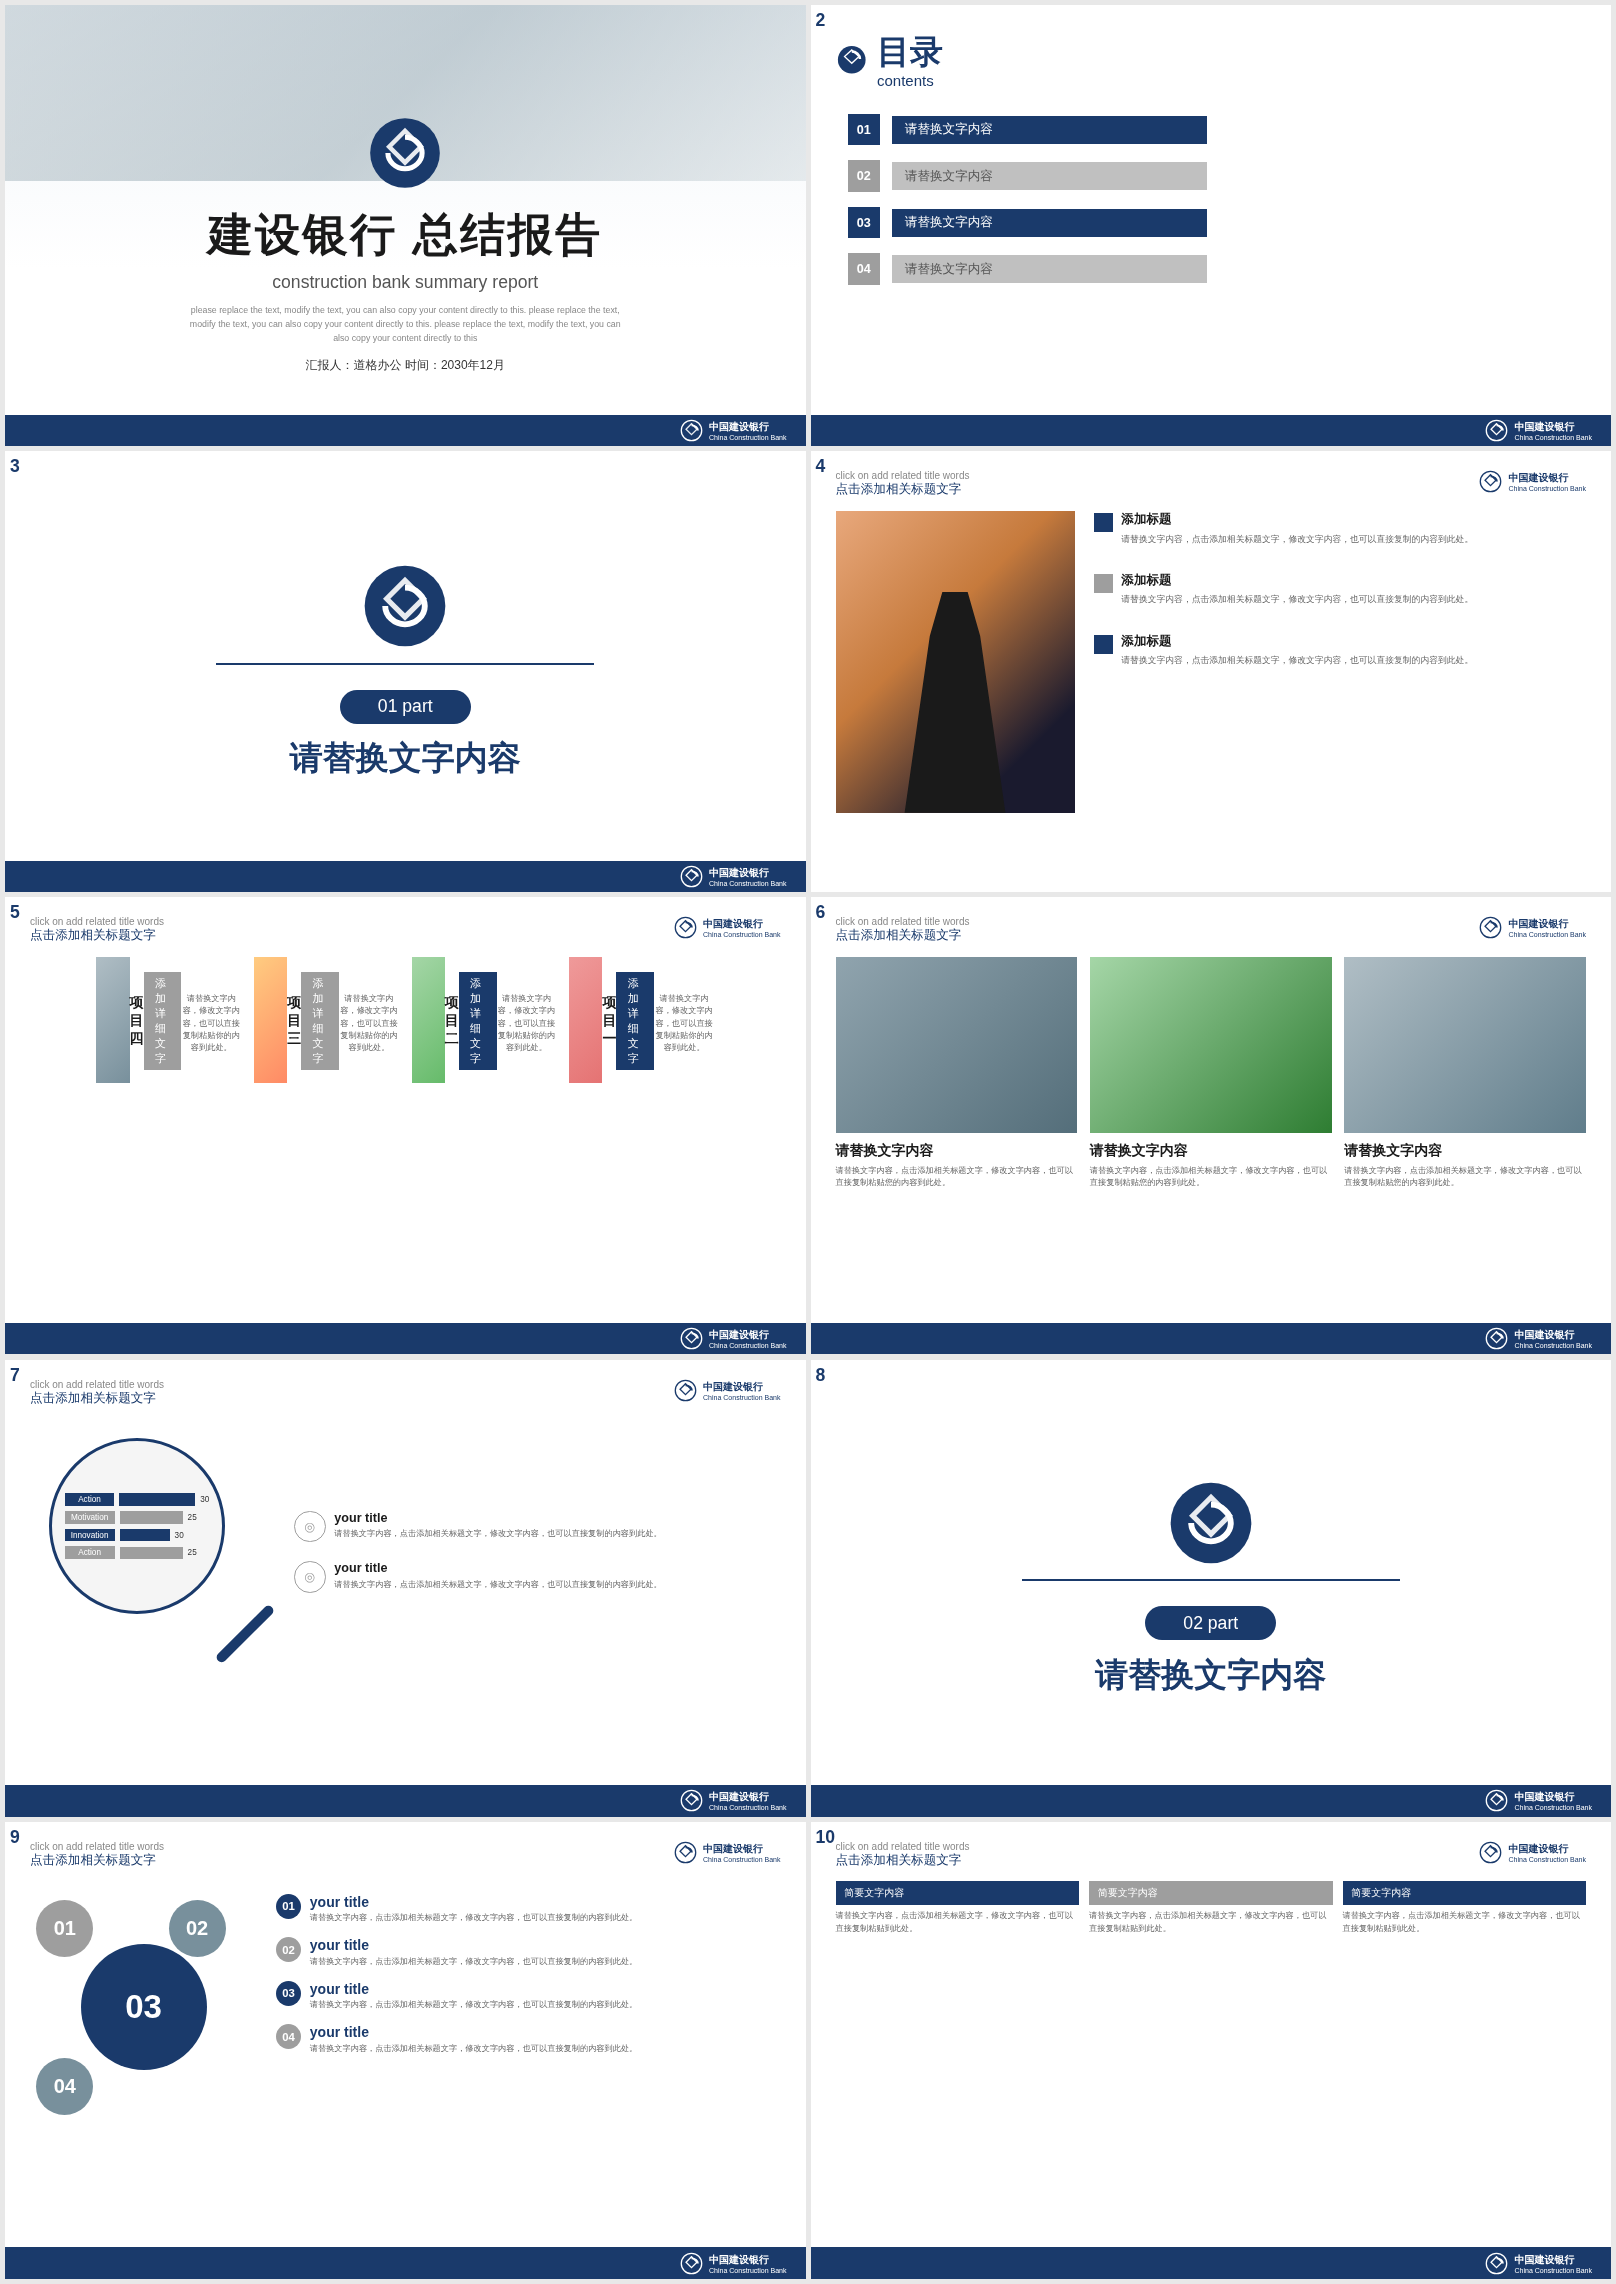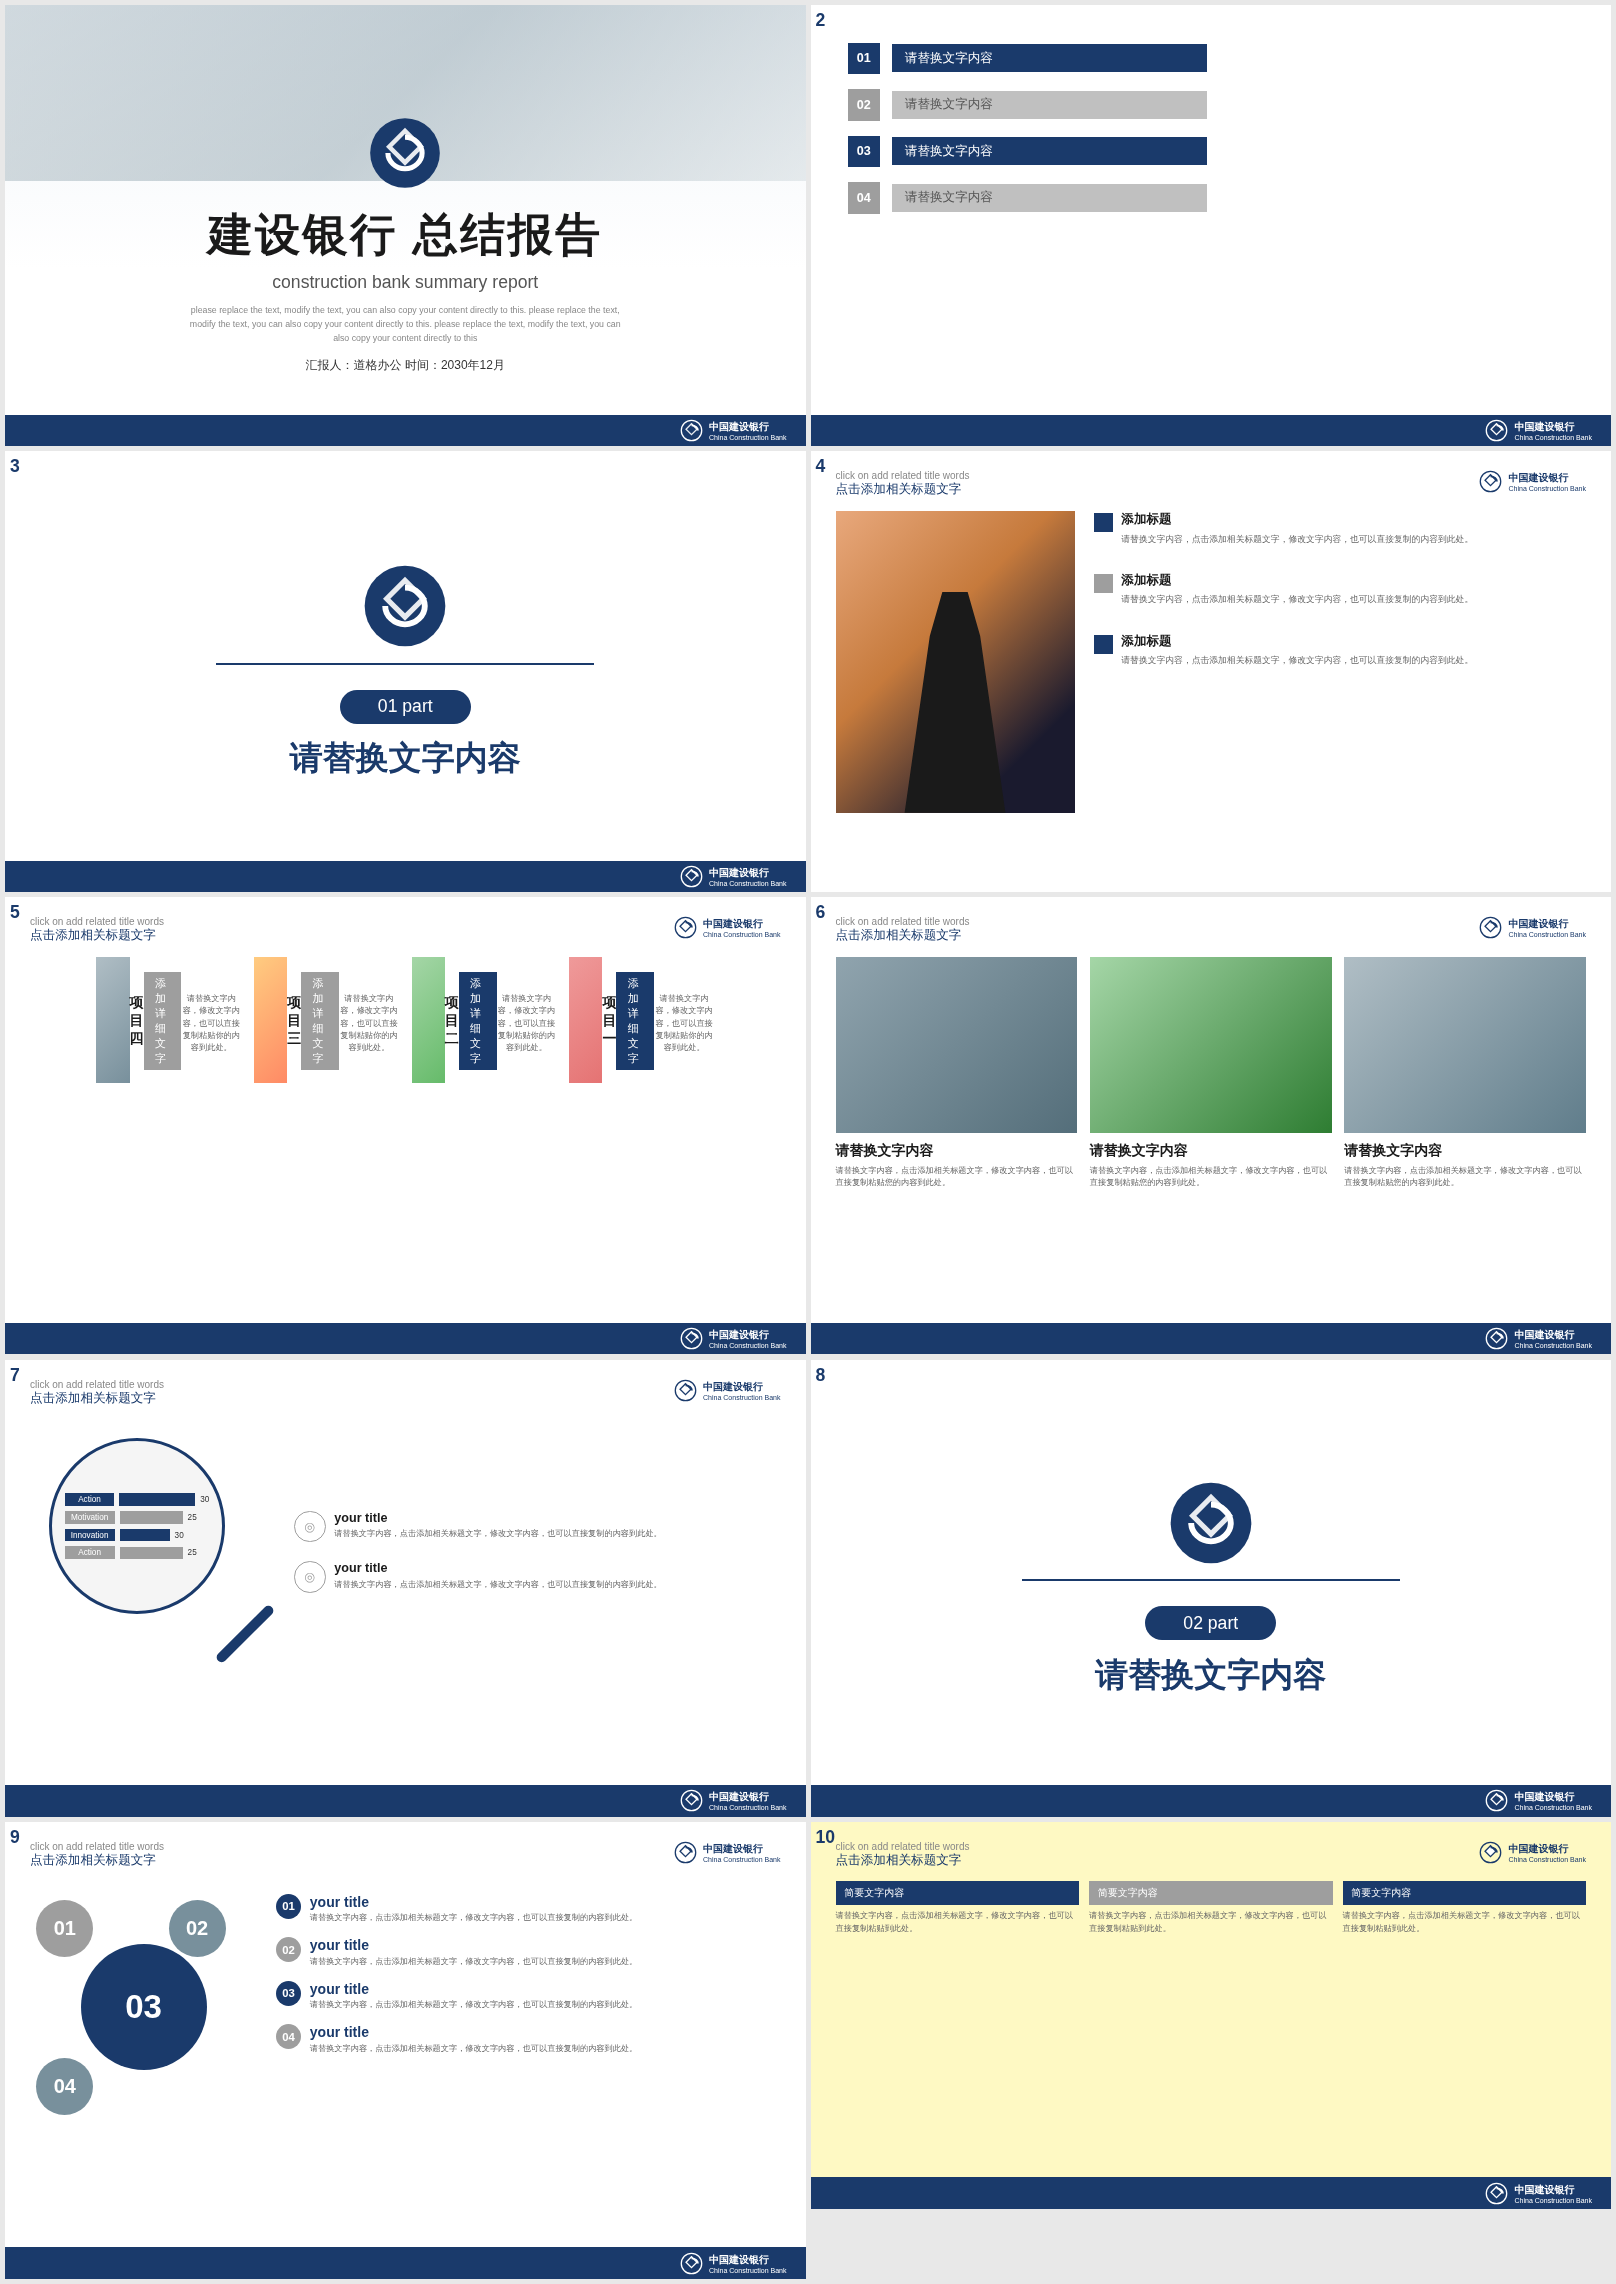--- a/index.html
+++ b/index.html
@@ -653,23 +653,23 @@
       height: 31.5px;
       background: #1a3a6b;
       display: flex;
       align-items: center;
       justify-content: flex-end;
       padding: 0 19px;
     }
 
     
     .slide-10 {
-      height: 387px;
+      height: 457px;
       padding: 19px 25px;
-      background: #fef9c3;
+      background: #ffffff;
     }
     .slide-10 .header {
       display: flex;
       align-items: flex-start;
       justify-content: space-between;
       margin-bottom: 12.6px;
     }
     .slide-10-content {
       display: flex;
       gap: 19px;
@@ -777,20 +777,36 @@
       <div class="ccb-brand-text">
         <span>中国建设银行</span>
         <span>China Construction Bank</span>
       </div>
     </div>
   </div>
 </div>
 
 <div class="slide slide-2">
   <div class="page-num-badge">2</div>
+  <div class="header">
+    <div class="mulu">
+      <div style="display:flex;align-items:center;gap:10px;">
+        <svg width="31.5" height="31.5" viewBox="0 0 50 50">
+          <circle cx="25" cy="25" r="22" fill="#1a3a6b"></circle>
+          <path d="M25 8 L38 20 L25 32 L12 20 Z" fill="white"></path>
+          <path d="M25 11 L35 20 L25 29 L15 20 Z" fill="#1a3a6b"></path>
+          <path d="M25 12 C32 12 38 17 38 24" fill="none" stroke="white" stroke-width="4"></path>
+        </svg>
+        <div>
+          <div class="title-cn">目录</div>
+          <div class="title-en">contents</div>
+        </div>
+      </div>
+    </div>
+  </div>
   <div class="contents-list">
     <div class="content-item">
       <div class="content-num">01</div>
       <div class="content-bar">请替换文字内容</div>
     </div>
     <div class="content-item">
       <div class="content-num grey">02</div>
       <div class="content-bar grey">请替换文字内容</div>
     </div>
     <div class="content-item">

